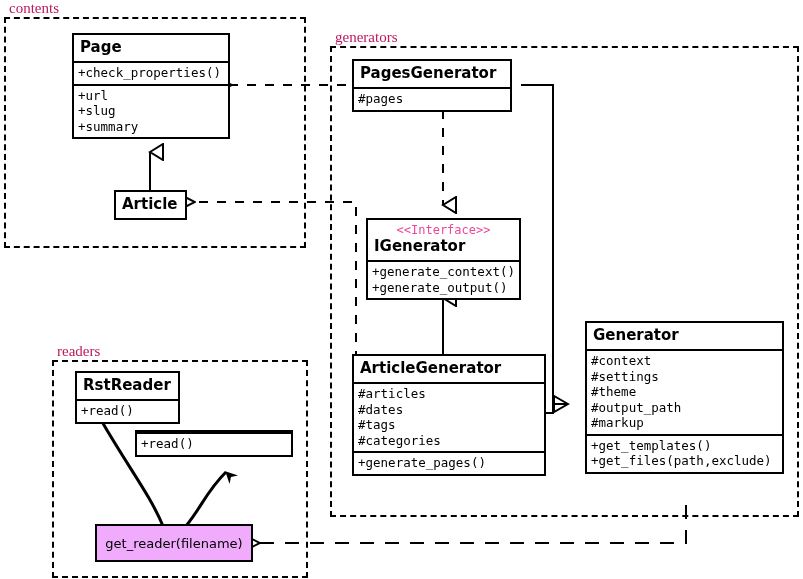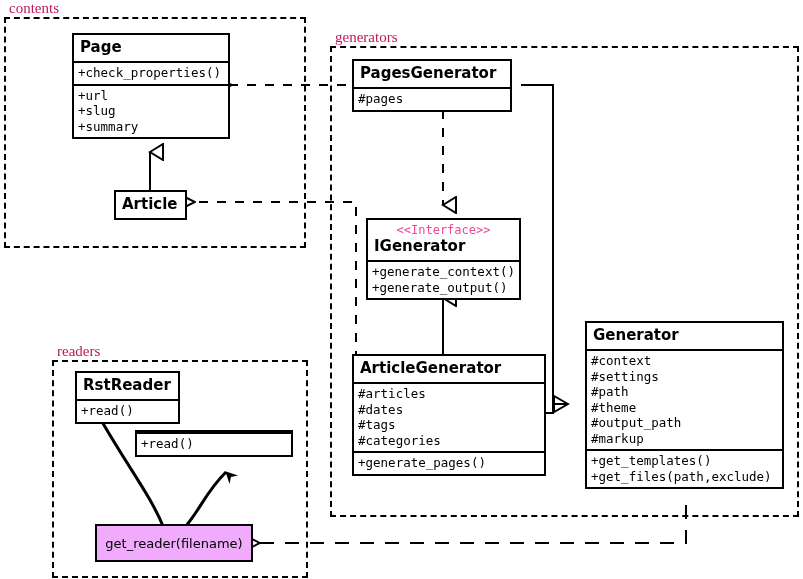--- a/index.html
+++ b/index.html
@@ -214,21 +214,20 @@
     <div class="compartment">
       <div>+generate_pages()</div>
     </div>
   </div>
 
   <div class="uml" style="left:585px; top:321px; width:199px;">
     <div class="title">Generator</div>
     <div class="compartment">
       <div>#context</div>
       <div>#settings</div>
-      <div>#path</div>
       <div>#theme</div>
       <div>#output_path</div>
       <div>#markup</div>
     </div>
     <div class="compartment">
       <div>+get_templates()</div>
       <div>+get_files(path,exclude)</div>
     </div>
   </div>
 

